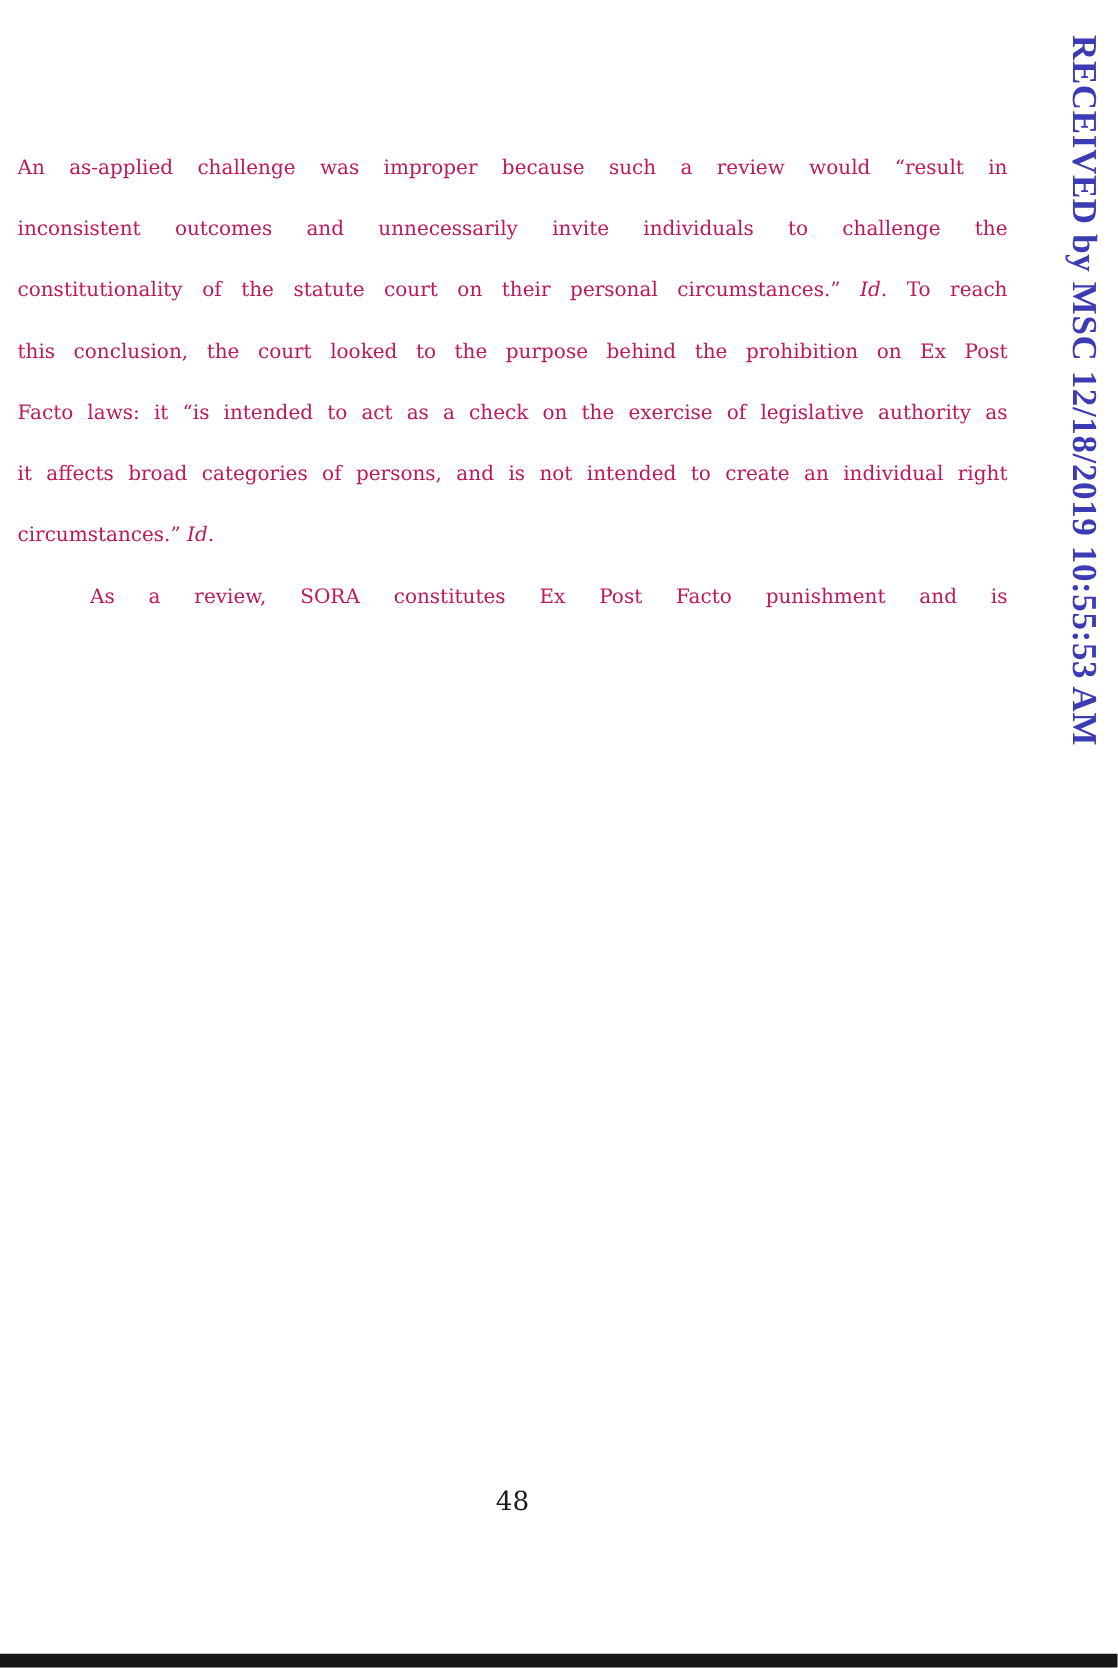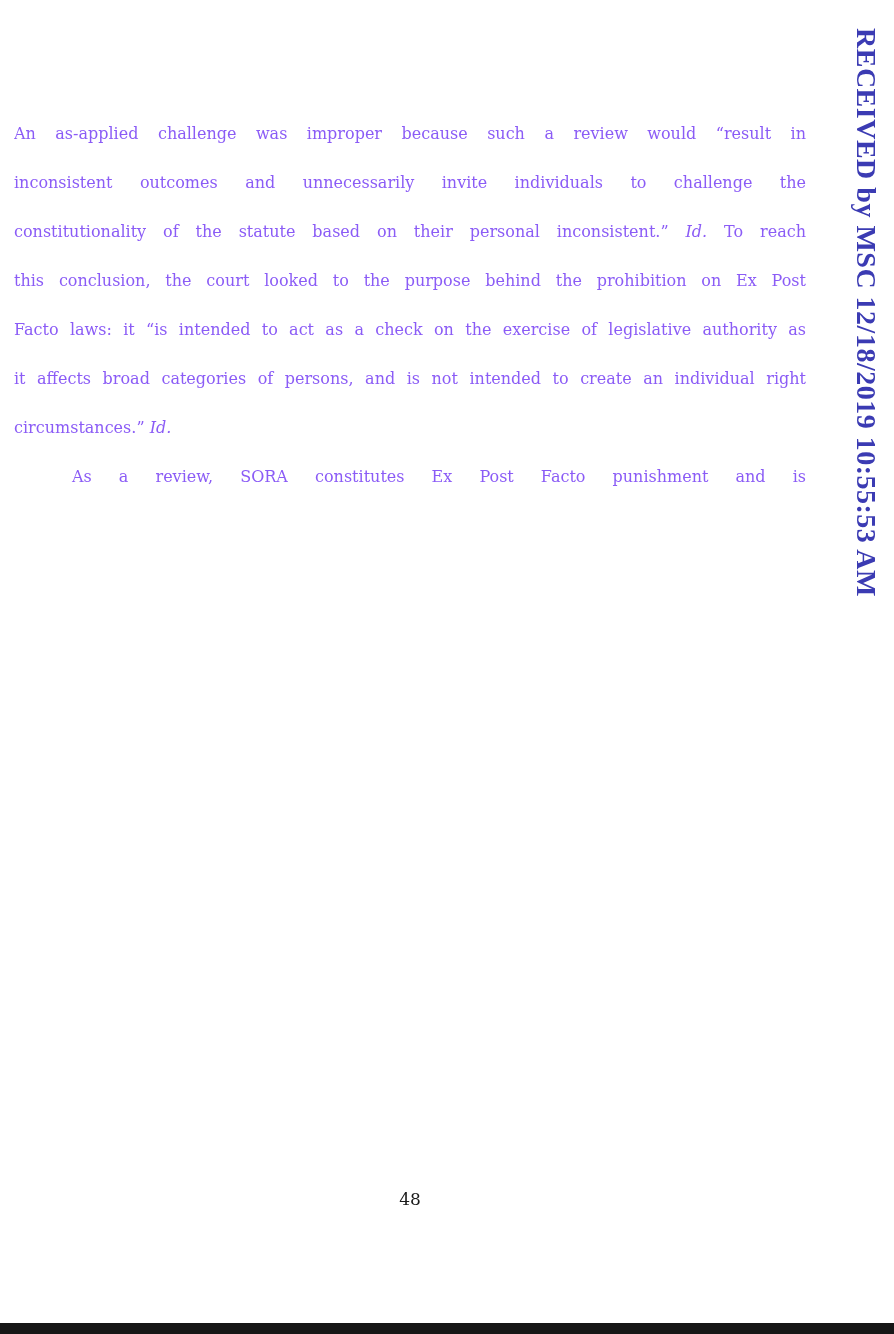--- a/index.html
+++ b/index.html
@@ -19,21 +19,21 @@
     inset: 0;
     background: #ffffff;
   }
   
   .doc {
     position: absolute;
     left: 14px;
     top: 109px;
     width: 792px;
     font-size: 16px;
-    color: #8b5cf6;
+    color: #be185d;
   }
   .tline {
     height: 49px;
     line-height: 49px;
     text-align: justify;
     text-align-last: justify;
     overflow: hidden;
   }
   .tline.last {
     text-align: left;
@@ -56,21 +56,21 @@
     letter-spacing: 0.5px;
     white-space: nowrap;
   }
   
   .pagenum {
     position: absolute;
     top: 1189px;
     left: 14px;
     width: 792px;
     text-align: center;
-    font-size: 17px;
+    font-size: 21px;
     color: #1b1b1b;
   }
   
   .bottom-bar {
     position: absolute;
     left: 0;
     bottom: 0;
     width: 894px;
     height: 11px;
   }
@@ -79,21 +79,21 @@
 <body>
 
 <div class="page" style="background: rgb(255, 255, 255);">
 
   <div class="stamp" style="color: rgb(59, 59, 179);">RECEIVED by MSC 12/18/2019 10:55:53 AM</div>
 
   <div class="doc">
       <div>
         <div class="tline"><span>An as-applied challenge was improper because such a review would “result in</span></div>
         <div class="tline"><span>inconsistent outcomes and unnecessarily invite individuals to challenge the</span></div>
-        <div class="tline"><span>constitutionality of the statute based on their personal inconsistent.” </span><i>Id.</i><span> To reach</span></div>
+        <div class="tline"><span>constitutionality of the statute court on their personal circumstances.” </span><i>Id.</i><span> To reach</span></div>
         <div class="tline"><span>this conclusion, the court looked to the purpose behind the prohibition on Ex Post</span></div>
         <div class="tline"><span>Facto laws: it “is intended to act as a check on the exercise of legislative authority as</span></div>
         <div class="tline"><span>it affects broad categories of persons, and is not intended to create an individual right</span></div>
         <div class="tline last"><span>circumstances.” </span><i>Id.</i></div>
       </div>
       <div>
         <div class="tline indent"><span>As a review, SORA constitutes Ex Post Facto punishment and is</span></div>
       </div>
     </div>
 

